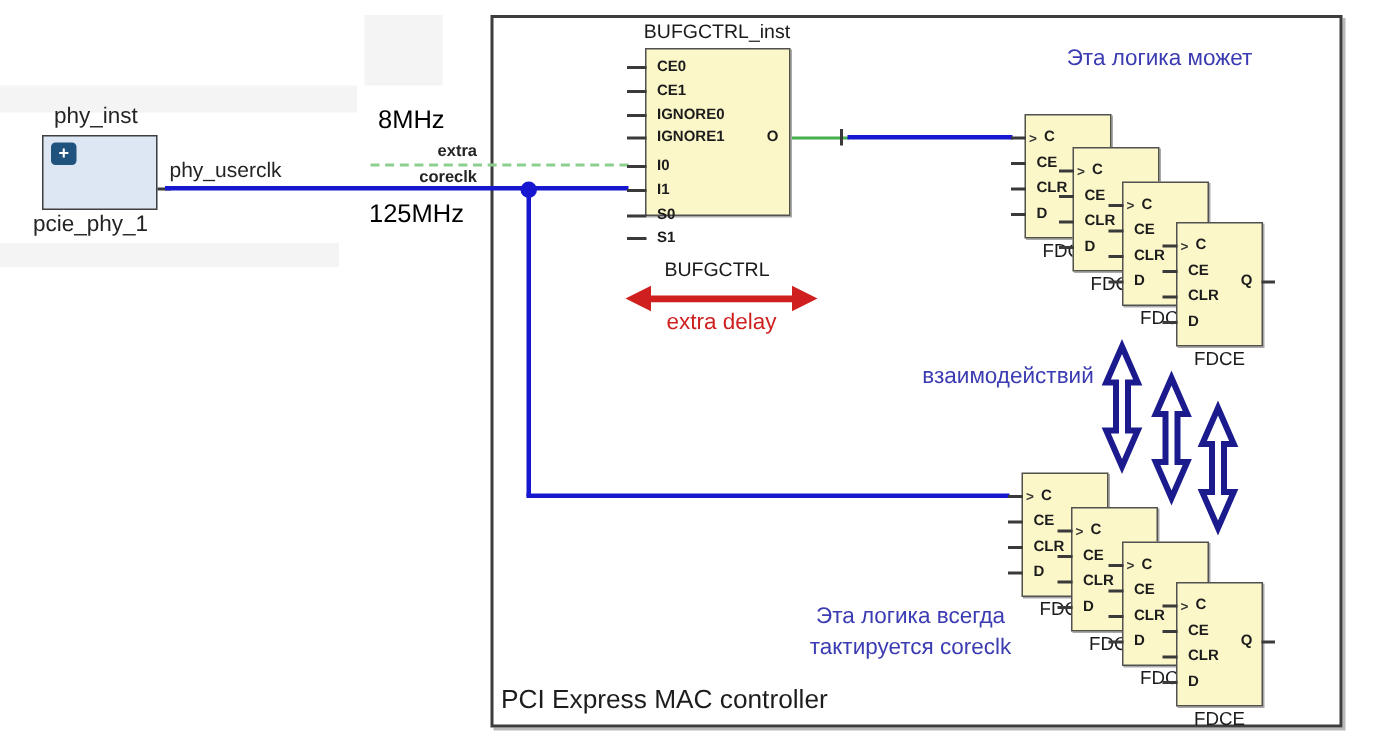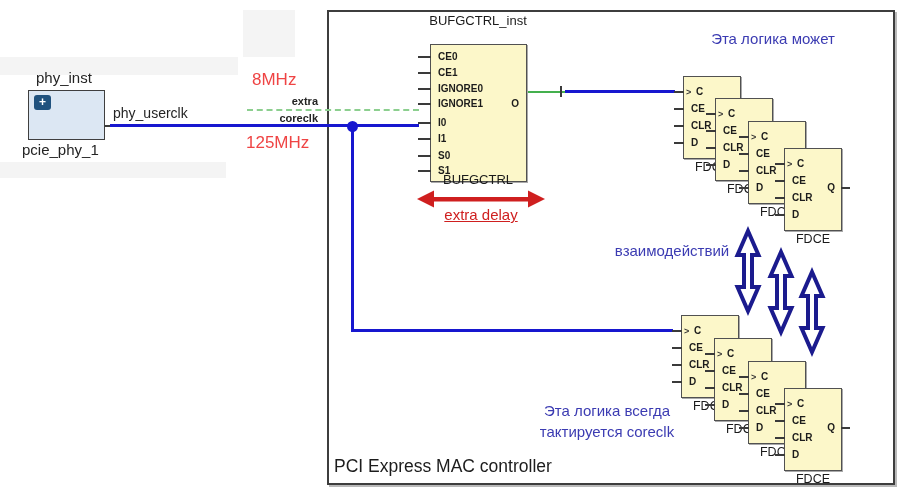--- a/index.html
+++ b/index.html
@@ -10,41 +10,41 @@
   .mac-box{position:absolute;left:327px;top:10px;width:568px;height:475px;background:#fff;
            border:2px solid #3d3d3d;box-sizing:border-box;box-shadow:2px 2px 0 #b9b9b9;}
   .mac-title{position:absolute;left:334px;top:456px;font-size:17.5px;color:#1c1c1c;white-space:nowrap;}
   
   .phy-block{position:absolute;left:28px;top:90px;width:77px;height:50px;background:#dce7f3;
              border:1.6px solid #3f3f3f;box-sizing:border-box;}
   .plus-icon{position:absolute;left:5px;top:4px;width:17px;height:15px;background:#20527e;
              border-radius:3px;color:#fff;font:bold 12px/14px "Liberation Sans",sans-serif;text-align:center;}
   
   .lbl{position:absolute;white-space:nowrap;color:#242424;}
-  .blue-txt{color:#ef4444;}
+  .blue-txt{color:#000000;}
   .small-clk{font-weight:600;font-size:11px;text-align:right;width:68px;}
   
   .wire{position:absolute;background:#1717cf;}
   .wire-green{position:absolute;background:#44b04e;}
   .wire-dash{position:absolute;border-top:2px dashed #8ccf8f;height:0;}
   .stub{position:absolute;background:#3a3a3a;height:1.6px;}
   .tick{position:absolute;background:#3a3a3a;}
   .dot{position:absolute;width:11px;height:11px;border-radius:50%;background:#1717cf;}
   
   .schem{position:absolute;background:#fcf7c9;border:1.6px solid #515151;box-sizing:border-box;
          box-shadow:1px 1px 0 #a9a9a9;}
   .port{position:absolute;font:600 10px/12px "Liberation Sans",sans-serif;color:#1c1c1c;white-space:nowrap;}
   .pstub{position:absolute;background:#3a3a3a;height:1.6px;}
   .clkmark{position:absolute;font:600 9px/10px "Liberation Sans",sans-serif;color:#333;}
   .blk-title{position:absolute;font-size:13px;color:#1a1a1a;white-space:nowrap;transform:translateX(-50%);}
   .ff-label{position:absolute;font-size:12.5px;color:#1a1a1a;text-align:center;}
   
   .ann{position:absolute;transform:translateX(-50%);text-align:center;font-size:15px;
        line-height:21px;color:#3b3bb2;white-space:nowrap;}
-  .red-lbl{position:absolute;transform:translateX(-50%);font-size:15px;color:#cf1f1f;white-space:nowrap;text-decoration:underline;}
+  .red-lbl{position:absolute;transform:translateX(-50%);font-size:15px;color:#cf1f1f;white-space:nowrap;}
   svg.overlay{position:absolute;left:0;top:0;pointer-events:none;}
 </style>
 </head>
 <body>
 
 <div class="canvas">
 
   <div class="patch" style="left:243px;top:10px;width:52px;height:47px;"></div>
   <div class="patch" style="left:0;top:57px;width:238px;height:18px;"></div>
   <div class="patch" style="left:0;top:162px;width:226px;height:16px;"></div>
@@ -68,21 +68,21 @@
   <div class="lbl" style="left:36px;top:69px;font-size:15px;">phy_inst</div>
   <div class="lbl" style="left:22px;top:141px;font-size:15px;">pcie_phy_1</div>
   <div class="lbl" style="left:113px;top:105px;font-size:14px;">phy_userclk</div>
 
   <div class="lbl blue-txt" style="left:252px;top:70px;font-size:17px;">8MHz</div>
   <div class="lbl small-clk" style="left:250px;top:95px;">extra</div>
   <div class="lbl small-clk" style="left:250px;top:112px;">coreclk</div>
   <div class="lbl blue-txt" style="left:246px;top:133px;font-size:17px;">125MHz</div>
 
   <div class="blk-title" style="left:478px;top:13px;">BUFGCTRL_inst</div>
-  <div id="bufgctrl-block" class="schem" style="left:430px;top:44px;width:97px;height:138px;">
+  <div id="bufgctrl-block" class="schem" style="left:430px;top:32px;width:97px;height:112px;">
       <div class="pstub" style="left: -13px; top: 11px; width: 13px;"></div>
       <span class="port" style="left: 7px; top: 6px;">CE0</span>
       <div class="pstub" style="left: -13px; top: 27px; width: 13px;"></div>
       <span class="port" style="left: 7px; top: 22px;">CE1</span>
       <div class="pstub" style="left: -13px; top: 43px; width: 13px;"></div>
       <span class="port" style="left: 7px; top: 38px;">IGNORE0</span>
       <div class="pstub" style="left: -13px; top: 58px; width: 13px;"></div>
       <span class="port" style="left: 7px; top: 53px;">IGNORE1</span>
       <div class="pstub" style="left: -13px; top: 77px; width: 13px;"></div>
       <span class="port" style="left: 7px; top: 72px;">I0</span>

